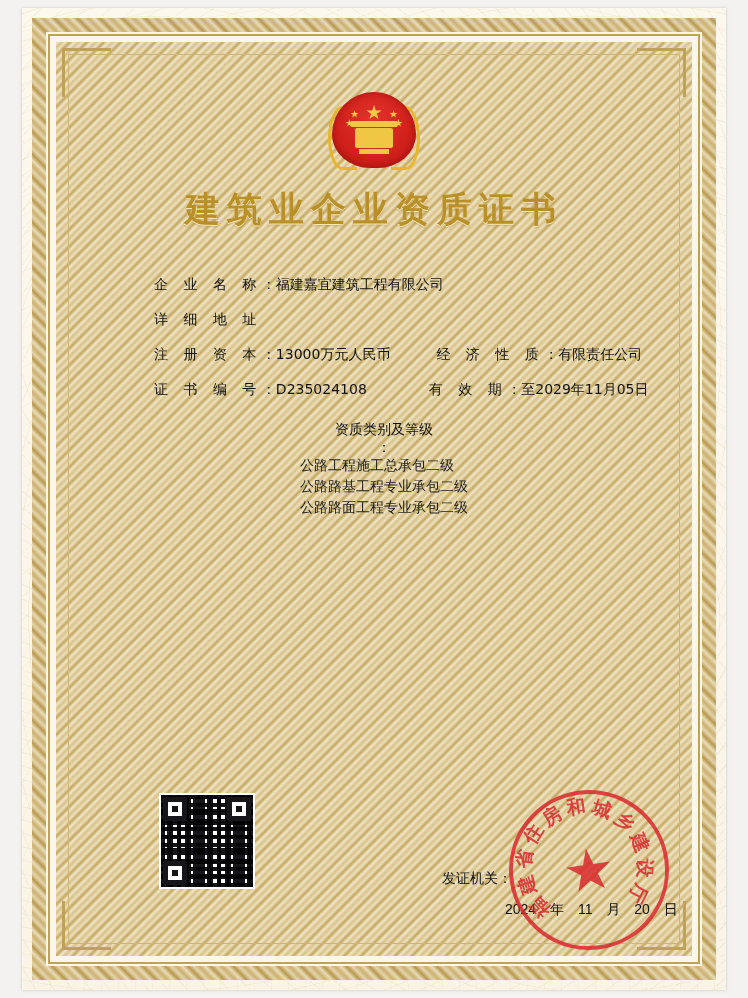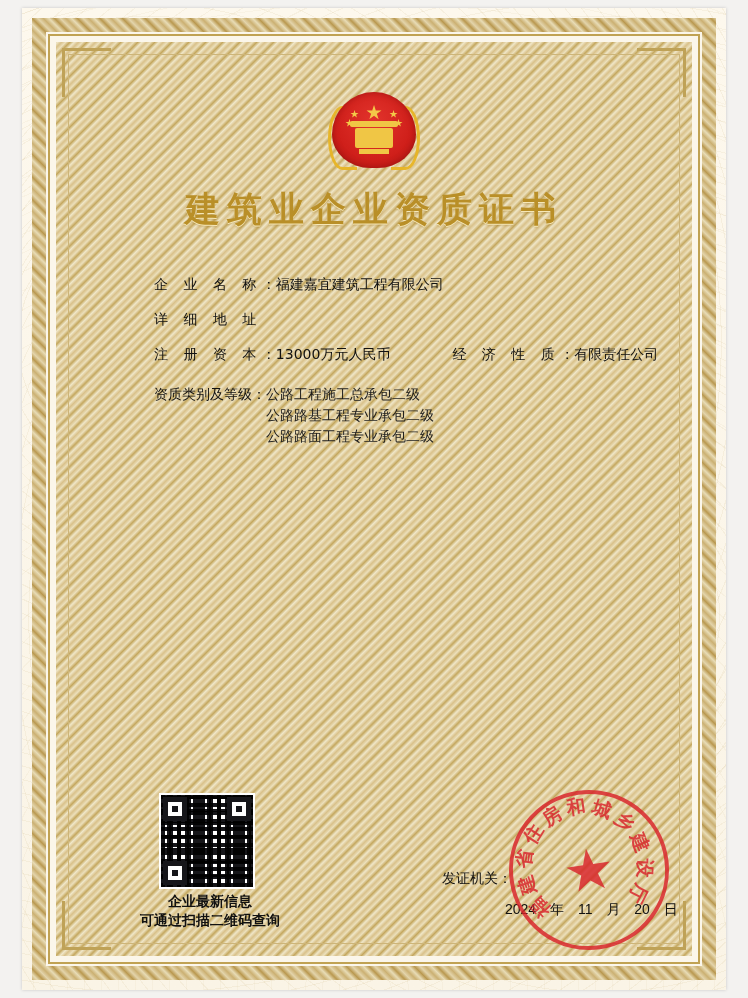--- a/index.html
+++ b/index.html
@@ -187,27 +187,28 @@
     white-space: nowrap;
   }
   .lbl {
     color: #111;
     letter-spacing: 0px;
   }
   .lbl.sp { letter-spacing: 5.5px; border-radius: 6px; }
   .val {
     color: #111;
   }
-  .row .seg2b { margin-left: 62px; text-align: right; }
+  .row .seg2b { margin-left: 46px; text-align: right; }
   .row .seg2c { margin-left: 62px; }
 
   .qual-row {
     display: flex;
-    align-items: flex-start;
+    align-items: center;
     margin-top: 22px;
+    flex-direction: column;
   }
   .qual-list div {
     margin-bottom: 3px;
     white-space: nowrap;
   }
 
   
   .qr {
     position: absolute;
     left: 137px;
@@ -356,42 +357,44 @@
       </div>
 
 
       <div class="row">
         <span class="lbl sp">注 册 资 本</span>
         <span class="val">：13000万元人民币</span>
         <span class="lbl sp seg2b">经 济 性 质</span>
         <span class="val">：有限责任公司</span>
       </div>
 
+      <div class="row">
+        <span class="lbl sp">证 书 编 号</span>
+        <span class="val">：D235024108</span>
+        <span class="lbl sp seg2c">有 效 期</span>
+        <span class="val">：至2029年11月05日</span>
+      </div>
 
       <div class="qual-row">
         <span class="lbl">资质类别及等级</span>
         <span class="lbl">：</span>
         <div class="qual-list">
           <div>公路工程施工总承包二级</div>
           <div>公路路基工程专业承包二级</div>
           <div>公路路面工程专业承包二级</div>
         </div>
       </div>
     </div>
 
     <div class="qr">
       <div class="finder f-tl"></div>
       <div class="finder f-tr"></div>
       <div class="finder f-bl"></div>
     </div>
 
-    <div class="qr-note">
-      <div>企业最新信息</div>
-      <div>可通过扫描二维码查询</div>
-    </div>
 
     <div class="issuer">发证机关：</div>
 
     <div class="issue-date">
       <span>2024</span>
       <span>年</span>
       <span>11</span>
       <span>月</span>
       <span>20</span>
       <span>日</span>

